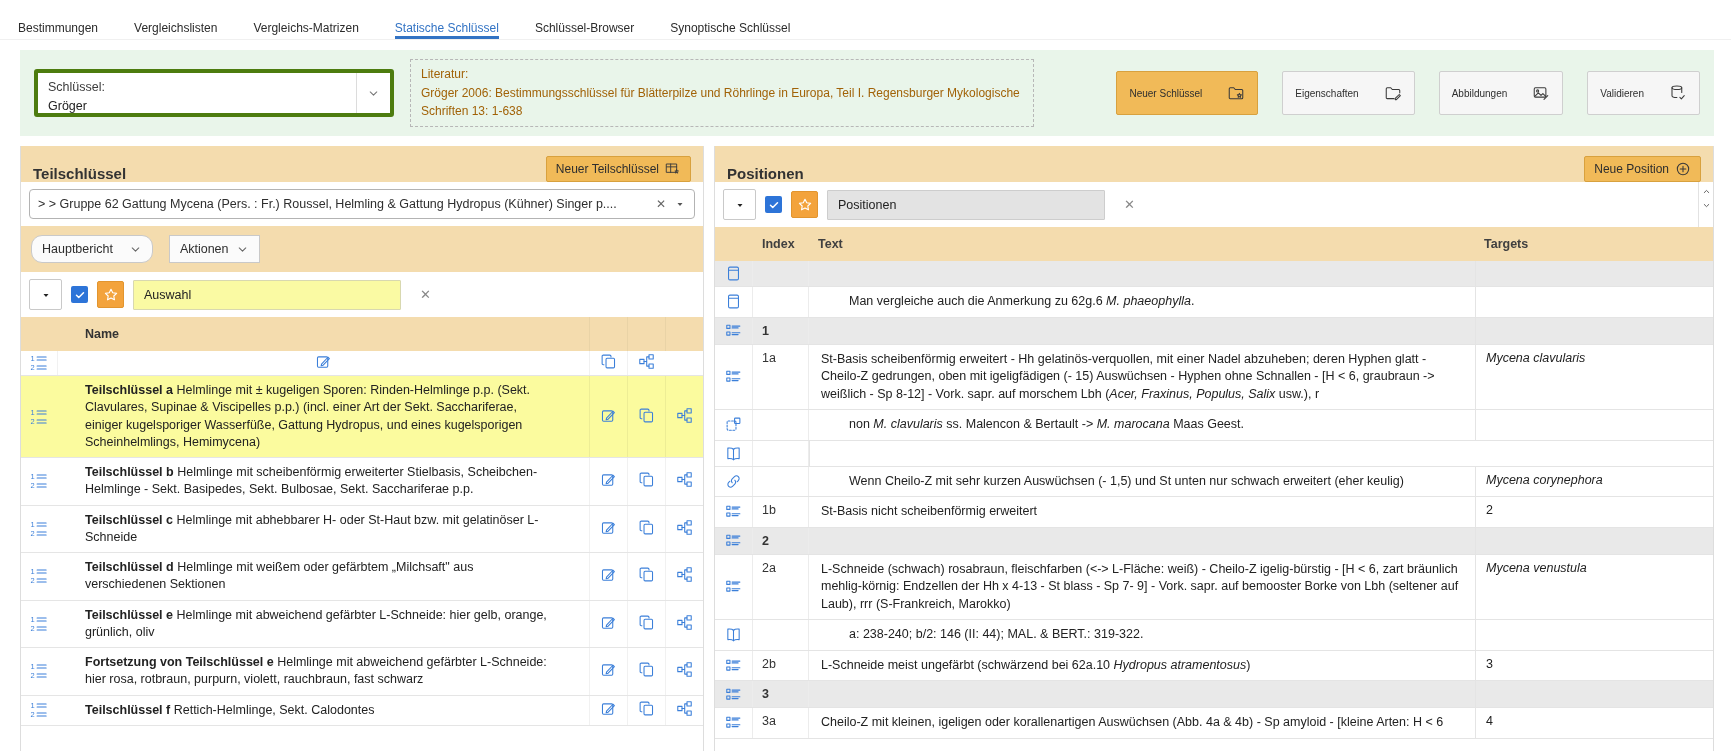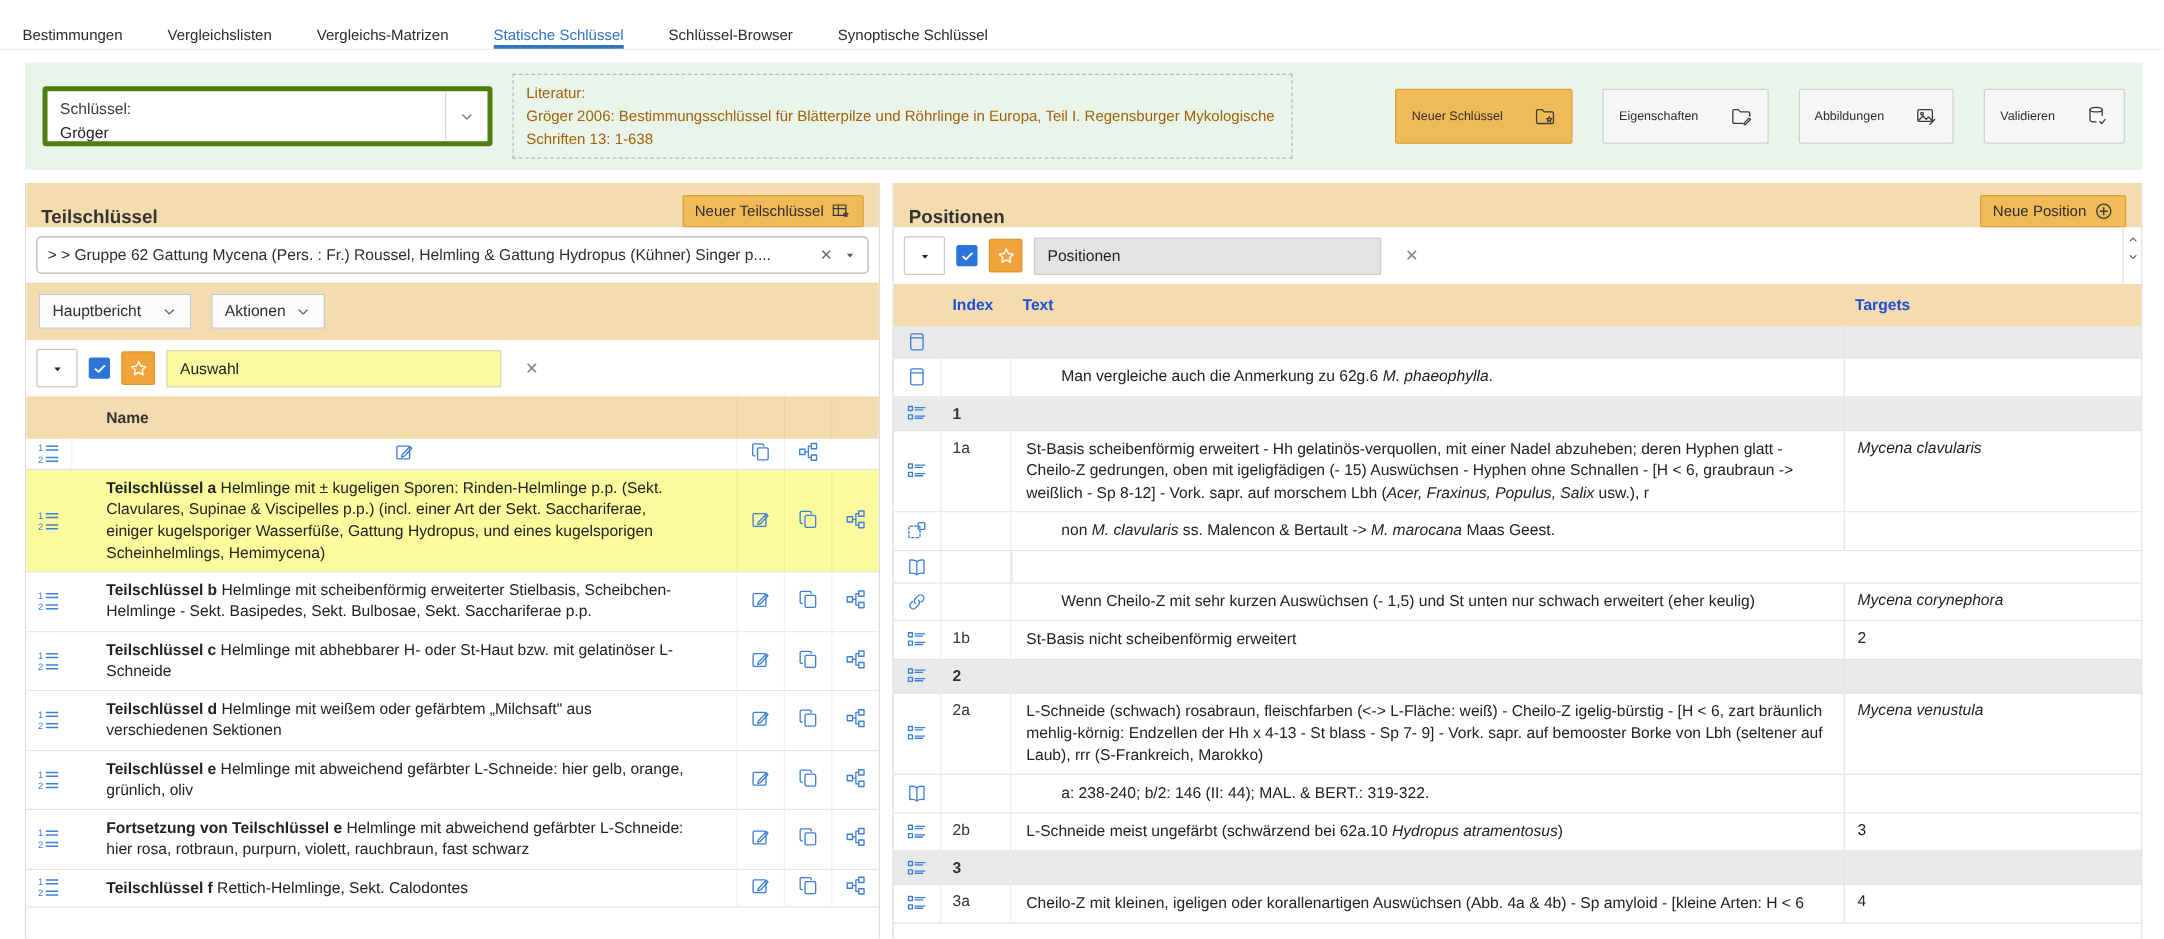--- a/index.html
+++ b/index.html
@@ -86,21 +86,21 @@
   .lrow.hl { background:#fbfb9e; }
   .lrow .ric { display:flex; align-items:center; justify-content:center; color:#3b7fd9; }
   .lrow .rtxt { padding:6px 40px 6px 28px; font-size:12.5px; line-height:1.38; color:#222; }
   .lrow .rtxt b { font-weight:700; }
   .lrow .ract { display:flex; align-items:center; justify-content:center;
     border-left:1px solid rgba(0,0,0,0.055); }
   .iconbtn { background:none; border:none; color:#3b7fd9; cursor:pointer; display:flex; padding:2px; }
 
   
   .rheader { display:grid; grid-template-columns:38px 56px 1fr 238px; background:#f4dcae;
-    height:34px; align-items:center; font-size:12.5px; font-weight:700; color:#1d4ed8; flex:none; }
+    height:34px; align-items:center; font-size:12.5px; font-weight:700; color:#404040; flex:none; }
   .rheader .hx { padding-left:9px; }
   .rrows { overflow:hidden; flex:1; }
   .rrow { display:grid; grid-template-columns:38px 56px 1fr 238px; border-bottom:1px solid #e4e4e4;
     background:#fff; min-height:26px; cursor:pointer; }
   .rrow.gray { background:#e9e9e9; }
   .rrow .cic { display:flex; align-items:center; justify-content:center; color:#3b7fd9;
     border-right:1px solid #ececec; padding:4px 0; }
   .rrow .cidx { padding:6px 4px 6px 9px; font-size:12.5px; border-right:1px solid #ececec; }
   .rrow.grp .cidx { font-weight:700; }
   .rrow .ctxt { padding:6px 12px; font-size:12.5px; line-height:1.4; color:#222; }
@@ -199,21 +199,21 @@
         <span class="cb-text">&gt; &gt; Gruppe 62 Gattung Mycena (Pers. : Fr.) Roussel, Helmling &amp; Gattung Hydropus (Kühner) Singer p....</span>
         <span class="cb-x">✕</span>
         <span class="cb-caret">
             <svg viewBox="0 0 24 24" width="12" height="12" fill="none" stroke="currentColor" stroke-width="1" stroke-linecap="round" stroke-linejoin="round">
               <path d="M7 10h10l-5 6z" fill="currentColor" stroke="none"></path>
             </svg>
           </span>
       </div>
     </div>
     <div class="tanband">
-      <div class="selbox" style="min-width:108px; justify-content:flex-start;">
+      <div class="selbox" style="min-width:108px; justify-content:flex-start;border-radius:11px;">
         <span>Hauptbericht</span>
         <span class="chev">
             <svg viewBox="0 0 24 24" width="13" height="13" fill="none" stroke="currentColor" stroke-width="2" stroke-linecap="round" stroke-linejoin="round">
               <path d="M6 9.2 12 15l6-5.8"></path>
             </svg>
           </span>
       </div>
       <div class="selbox" style="gap:7px;">
         <span>Aktionen</span>
         <span class="chev">

